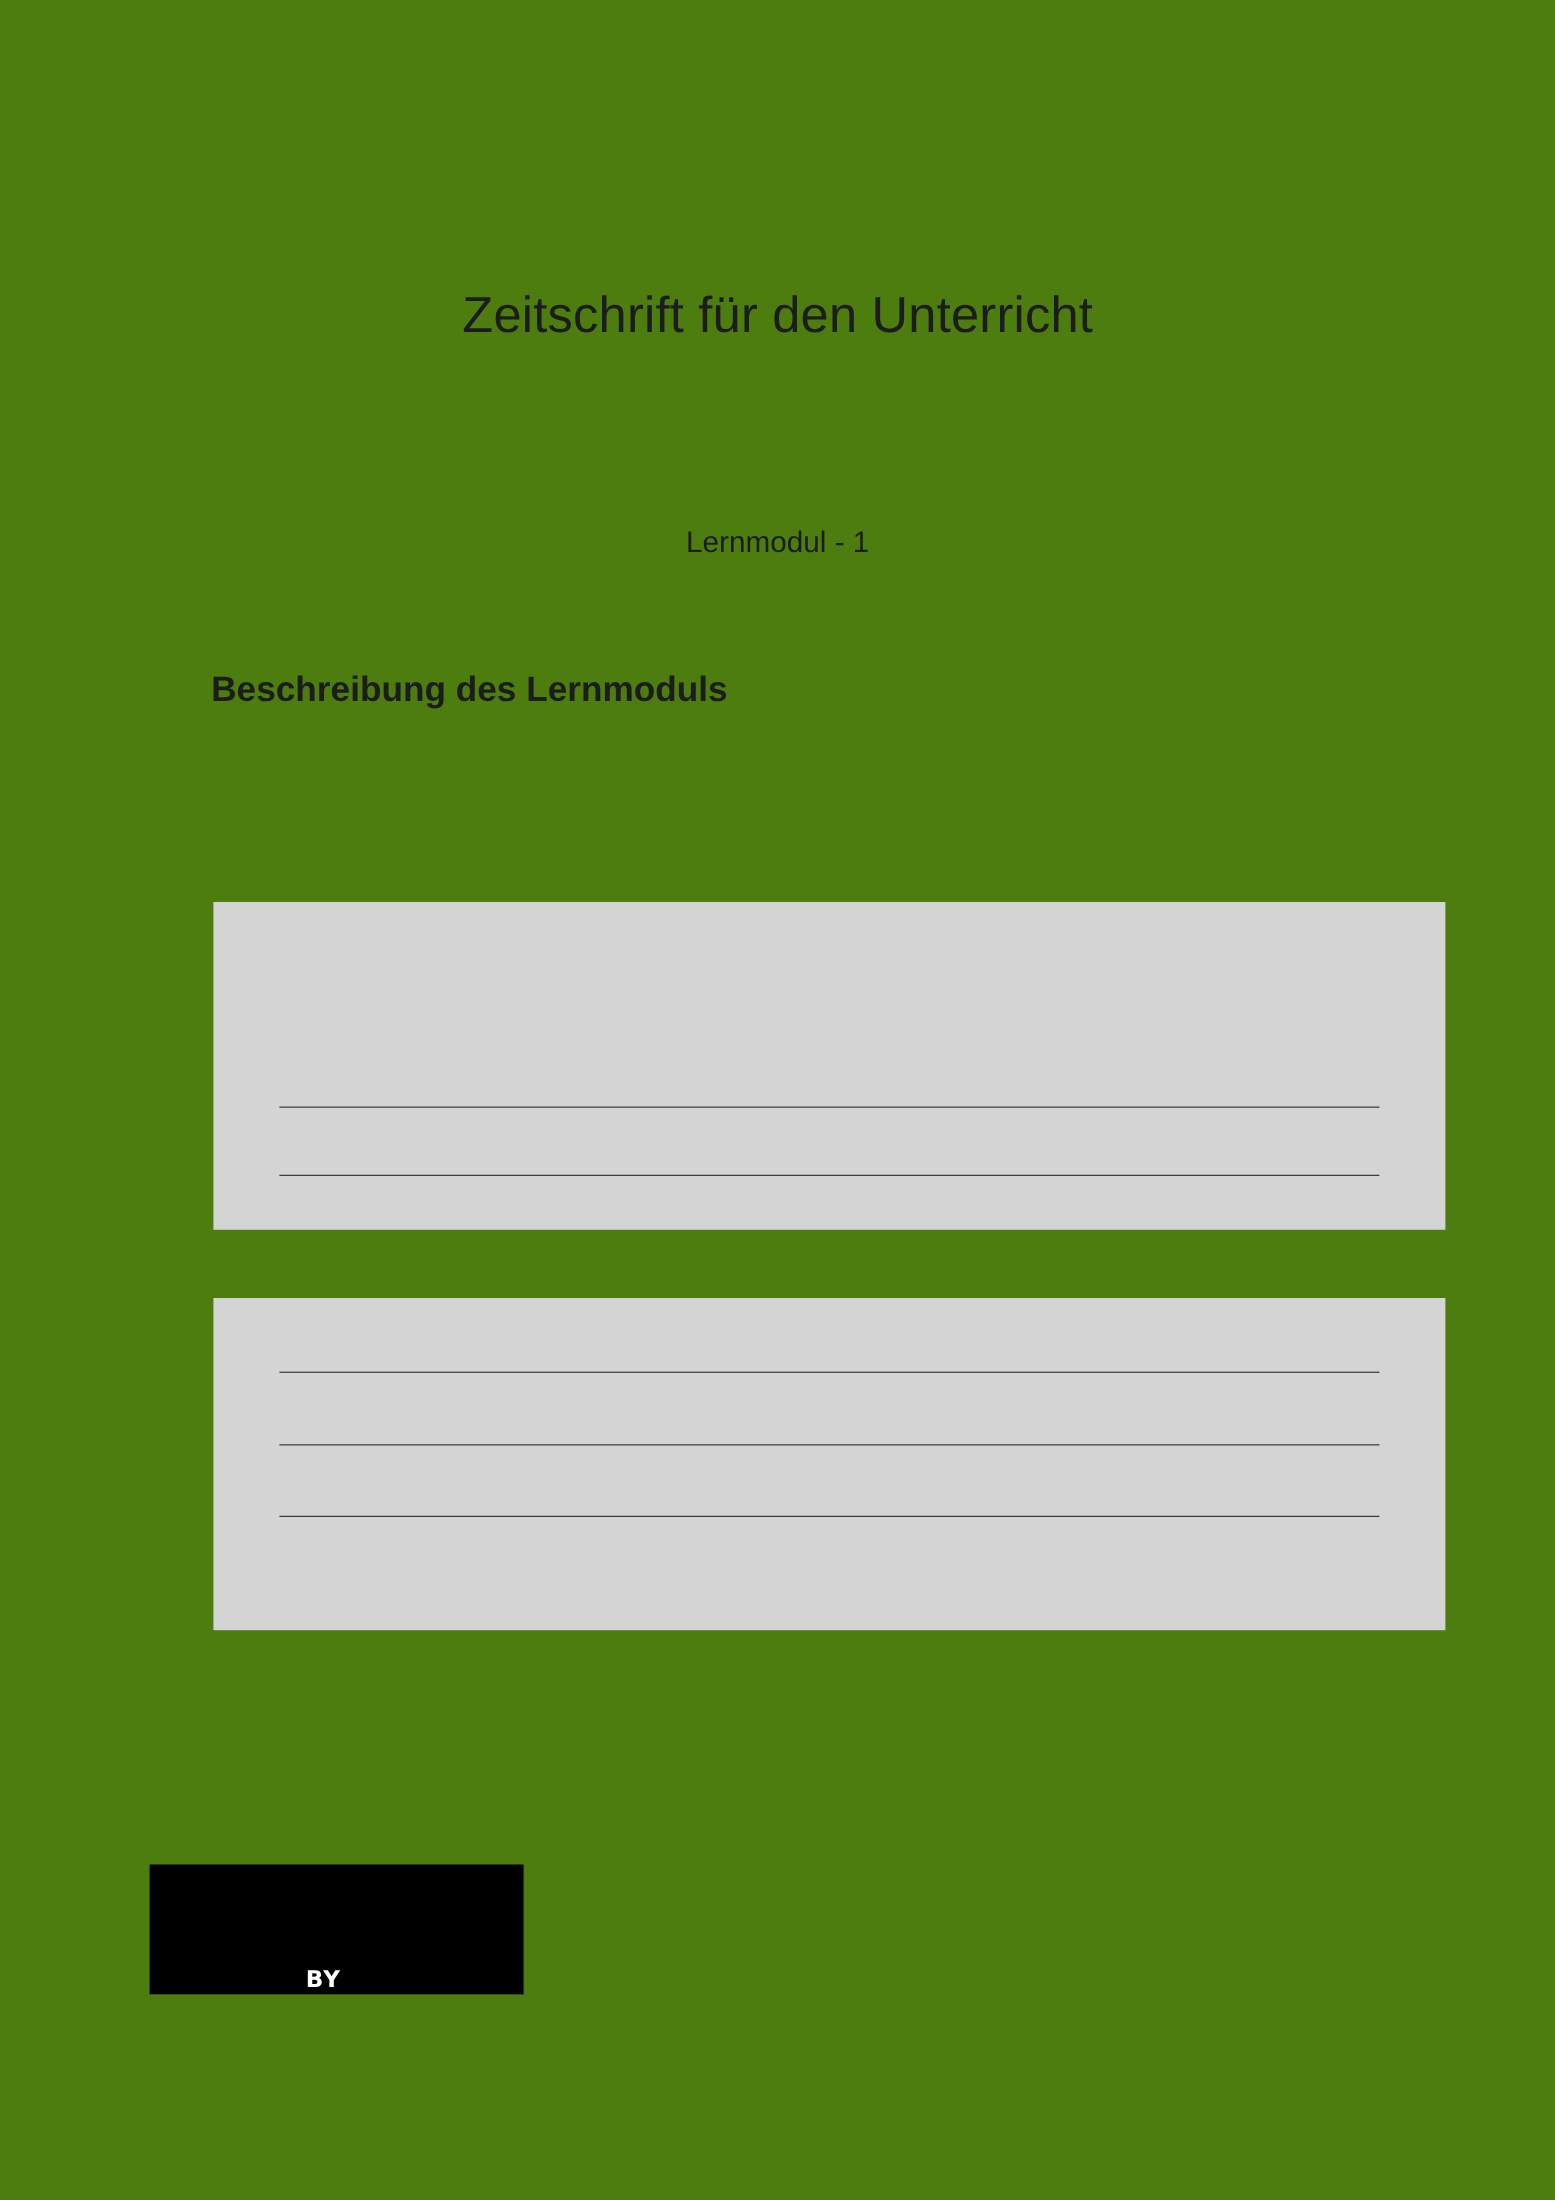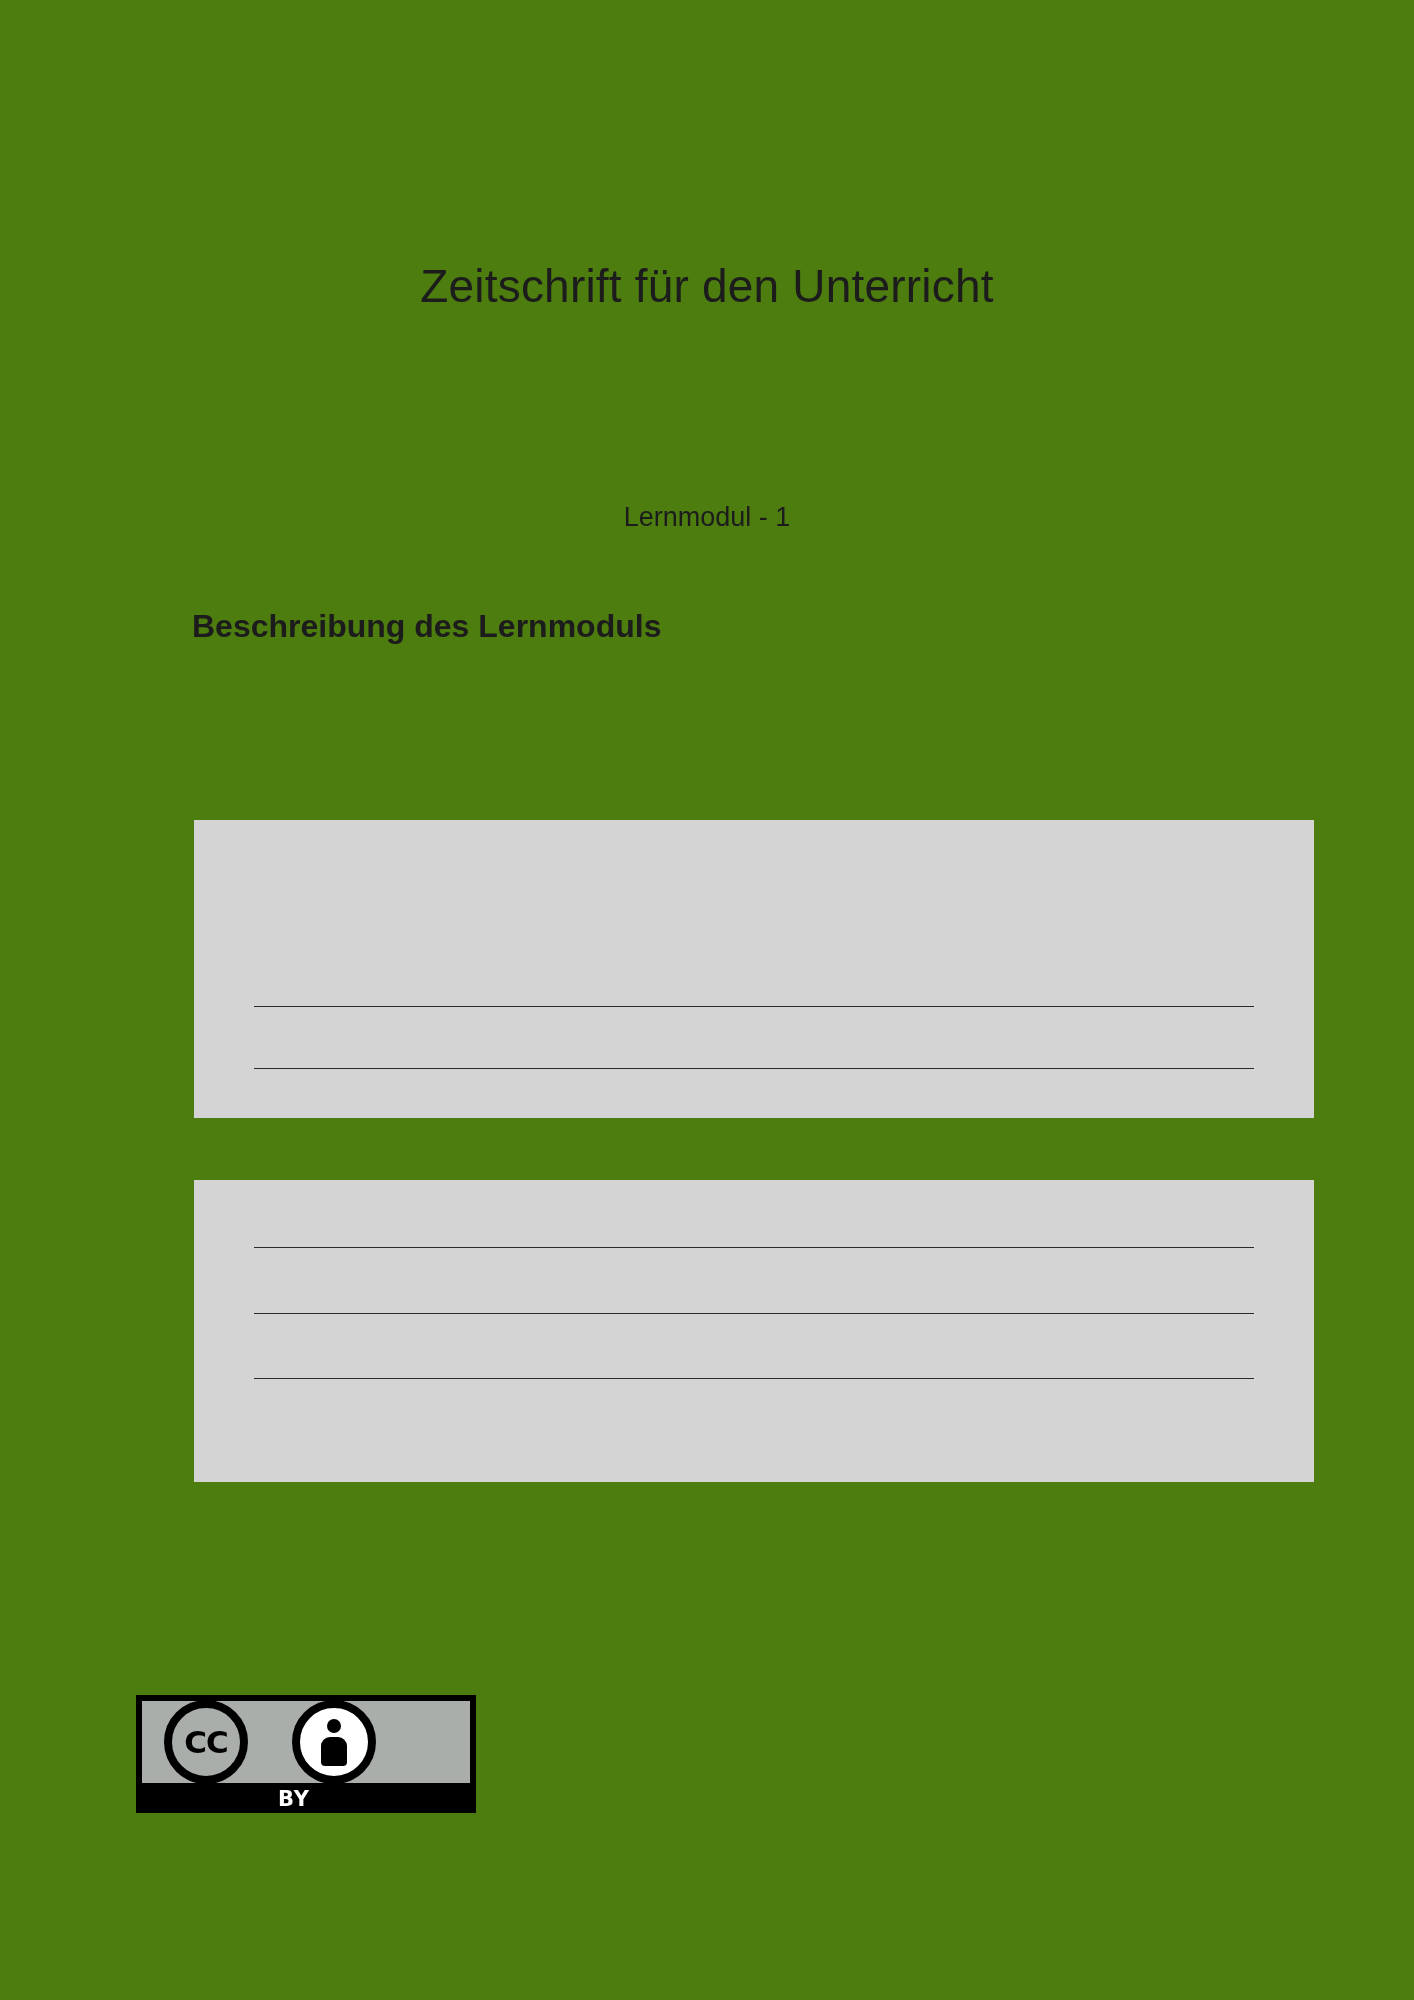--- a/index.html
+++ b/index.html
@@ -39,21 +39,20 @@
   
   .module-label {
     position: absolute;
     left: 0;
     top: 478px;
     width: 1414px;
     text-align: center;
     font-size: 27px;
     font-weight: 400;
     color: #1c1c1c;
-    margin-top: 24px;
   }
 
   
   .module-description {
     position: absolute;
     left: 192px;
     top: 608px;
     font-size: 32px;
     font-weight: 700;
     color: #1c1c1c;
@@ -202,28 +201,19 @@
     <div class="rule" id="box1-rule-2"></div>
   </div>
 
   <div class="content-box" id="content-box-2">
     <div class="rule" id="box2-rule-1"></div>
     <div class="rule" id="box2-rule-2"></div>
     <div class="rule" id="box2-rule-3"></div>
   </div>
 
   <div class="cc-badge">
-    <div class="cc-top">
-      <span class="cc-circle cc-glyph-1">
-        <span class="cc-letters">CC</span>
-      </span>
-      <span class="cc-circle cc-glyph-2">
-        <span class="person-head"></span>
-        <span class="person-body"></span>
-      </span>
-    </div>
     <div class="cc-by-text">BY</div>
   </div>
 
   <div class="footer">
   </div>
 
 </div>
 
 </body></html>

